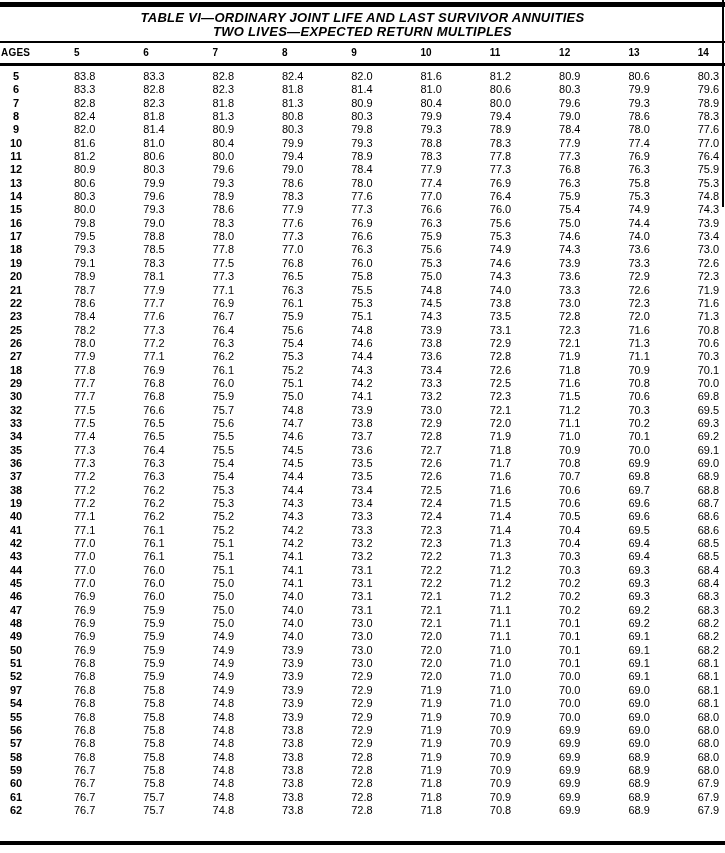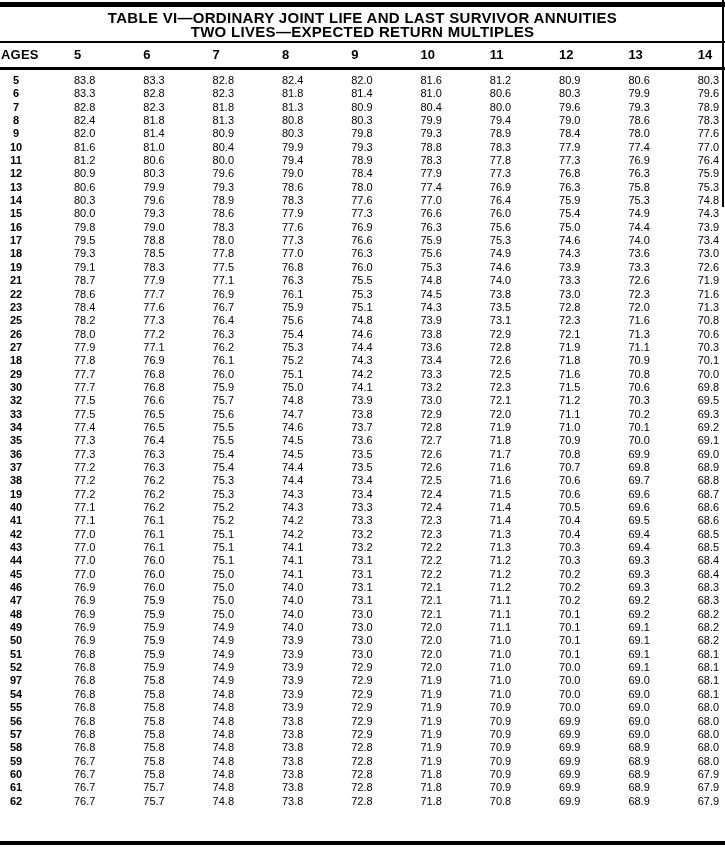--- a/index.html
+++ b/index.html
@@ -21,35 +21,36 @@
     top: 2px; left: 0;
     width: 725px; height: 5px;
     background: #000000;
   }
   .title {
     position: absolute;
     top: 11px; left: 0;
     width: 725px;
     text-align: center;
     font-weight: bold;
-    font-size: 15px;
+    font-size: 13px;
     line-height: 14px;
     letter-spacing: 0.3px;
+    font-style: italic;
   }
   table.annuity {
     position: absolute;
     top: 41px; left: 0;
     width: 725px;
     border-collapse: collapse;
     table-layout: fixed;
   }
   table.annuity th {
     border-top: 2px solid #000;
     border-bottom: 3px solid #000;
-    font-size: 13px;
+    font-size: 10px;
     font-weight: bold;
     text-align: left;
     padding: 4px 0 5px 42px;
     white-space: nowrap;
   }
   table.annuity th.ages {
     padding: 4px 0 5px 1px;
     letter-spacing: 0.2px;
   }
   table.annuity td {
@@ -313,20 +314,33 @@
           <td class="val">77.5</td>
           <td class="val">76.8</td>
           <td class="val">76.0</td>
           <td class="val">75.3</td>
           <td class="val">74.6</td>
           <td class="val">73.9</td>
           <td class="val">73.3</td>
           <td class="val">72.6</td>
         </tr>
         <tr>
+          <td class="age">20</td>
+          <td class="val">78.9</td>
+          <td class="val">78.1</td>
+          <td class="val">77.3</td>
+          <td class="val">76.5</td>
+          <td class="val">75.8</td>
+          <td class="val">75.0</td>
+          <td class="val">74.3</td>
+          <td class="val">73.6</td>
+          <td class="val">72.9</td>
+          <td class="val">72.3</td>
+        </tr>
+        <tr>
           <td class="age">21</td>
           <td class="val">78.7</td>
           <td class="val">77.9</td>
           <td class="val">77.1</td>
           <td class="val">76.3</td>
           <td class="val">75.5</td>
           <td class="val">74.8</td>
           <td class="val">74.0</td>
           <td class="val">73.3</td>
           <td class="val">72.6</td>

